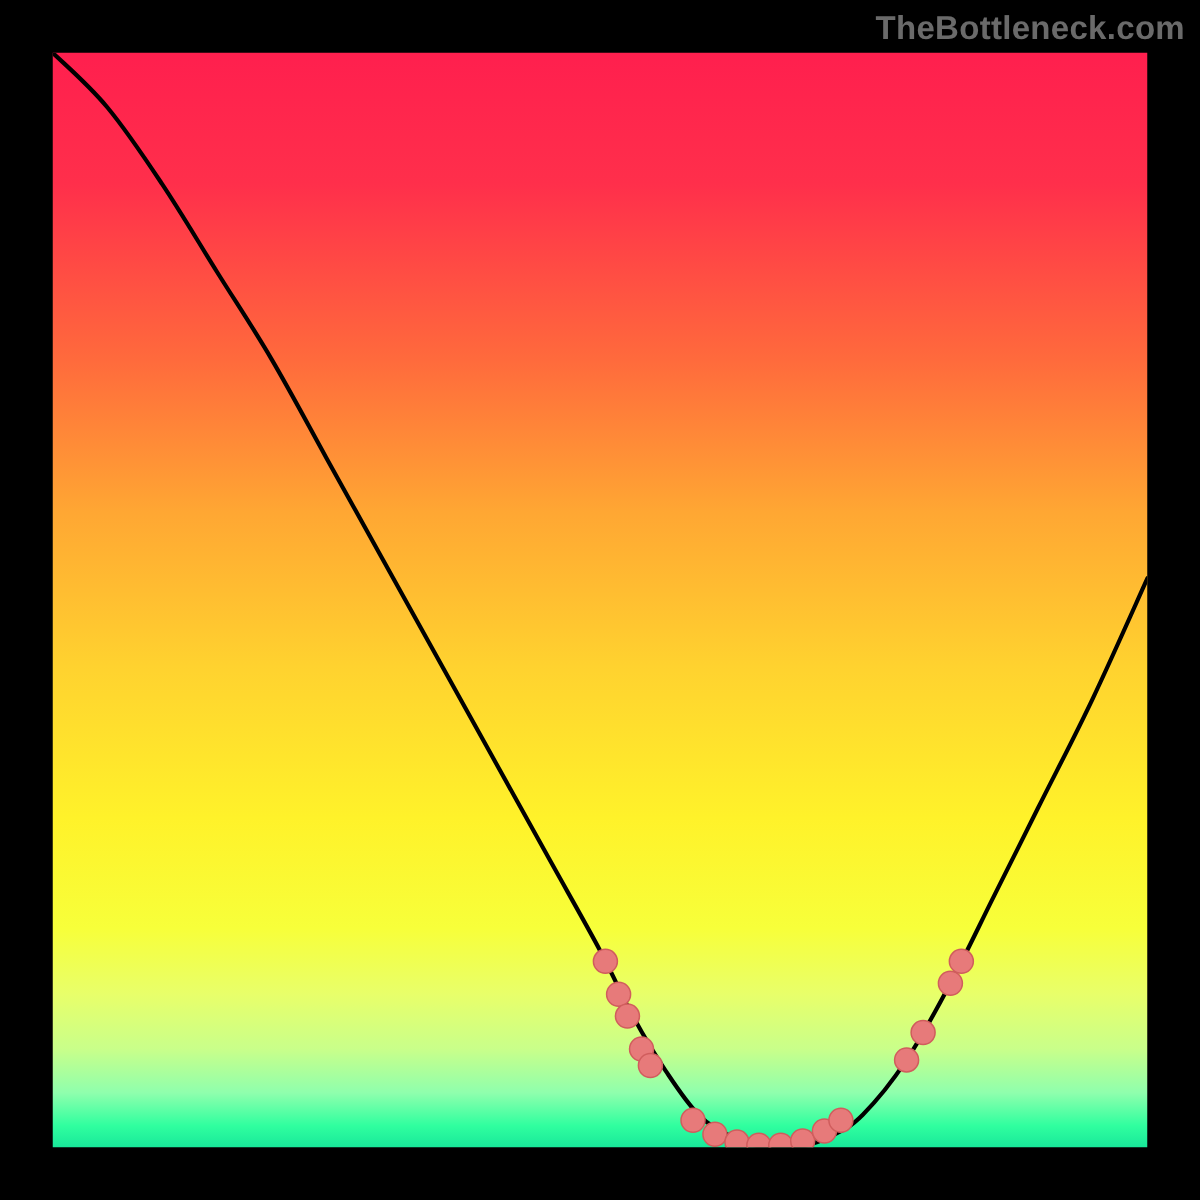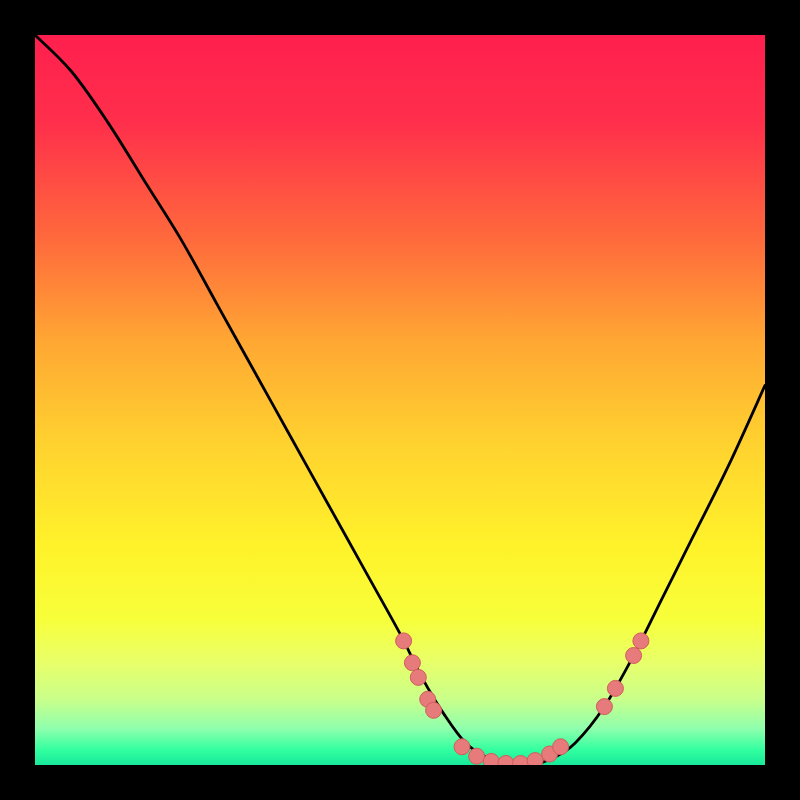--- a/index.html
+++ b/index.html
@@ -61,20 +61,21 @@
   }
   .dot {
     fill: #e77a7a;
     stroke: #d05d5d;
     stroke-width: 1;
   }
 </style>
 </head>
 <body>
 <div class="frame">
+  <div class="watermark">TheBottleneck.com</div>
   <div class="plot">
     <div class="grad"></div>
     <svg class="layer" viewBox="0 0 730 730" preserveAspectRatio="none">
       <path id="curve-path" class="curve" d="M 0.0 0.0 C 6.6 6.6, 23.4 20.7, 36.5 36.5 C 49.6 52.3, 59.9 67.9, 73.0 87.6 C 86.1 107.3, 96.4 125.0, 109.5 146.0 C 122.6 167.0, 132.9 182.1, 146.0 204.4 C 159.1 226.7, 169.4 246.4, 182.5 270.1 C 195.6 293.8, 205.9 312.1, 219.0 335.8 C 232.1 359.5, 242.4 377.8, 255.5 401.5 C 268.6 425.2, 278.9 443.5, 292.0 467.2 C 305.1 490.9, 315.4 509.2, 328.5 532.9 C 341.6 556.6, 354.5 578.9, 365.0 598.6 C 375.5 618.3, 379.0 627.9, 386.9 642.4 C 394.8 656.9, 400.9 667.1, 408.8 678.9 C 416.7 690.7, 422.8 700.2, 430.7 708.1 C 438.6 716.0, 444.7 718.8, 452.6 722.7 C 460.5 726.6, 466.6 728.7, 474.5 730.0 C 482.4 731.3, 488.5 731.3, 496.4 730.0 C 504.3 728.7, 510.4 726.6, 518.3 722.7 C 526.2 718.8, 531.0 717.3, 540.2 708.1 C 549.4 698.9, 558.9 687.4, 569.4 671.6 C 579.9 655.8, 588.1 640.2, 598.6 620.5 C 609.1 600.8, 617.3 583.1, 627.8 562.1 C 638.3 541.1, 645.2 527.4, 657.0 503.7 C 668.8 480.0, 680.4 458.3, 693.5 430.7 C 706.6 403.1, 723.4 364.9, 730.0 350.4"></path>
       <g id="dots">
           <circle cx="368.6" cy="605.9" r="8" class="dot"></circle>
           <circle cx="377.4" cy="627.8" r="8" class="dot"></circle>
           <circle cx="383.3" cy="642.4" r="8" class="dot"></circle>
           <circle cx="392.7" cy="664.3" r="8" class="dot"></circle>
           <circle cx="398.6" cy="675.3" r="8" class="dot"></circle>

